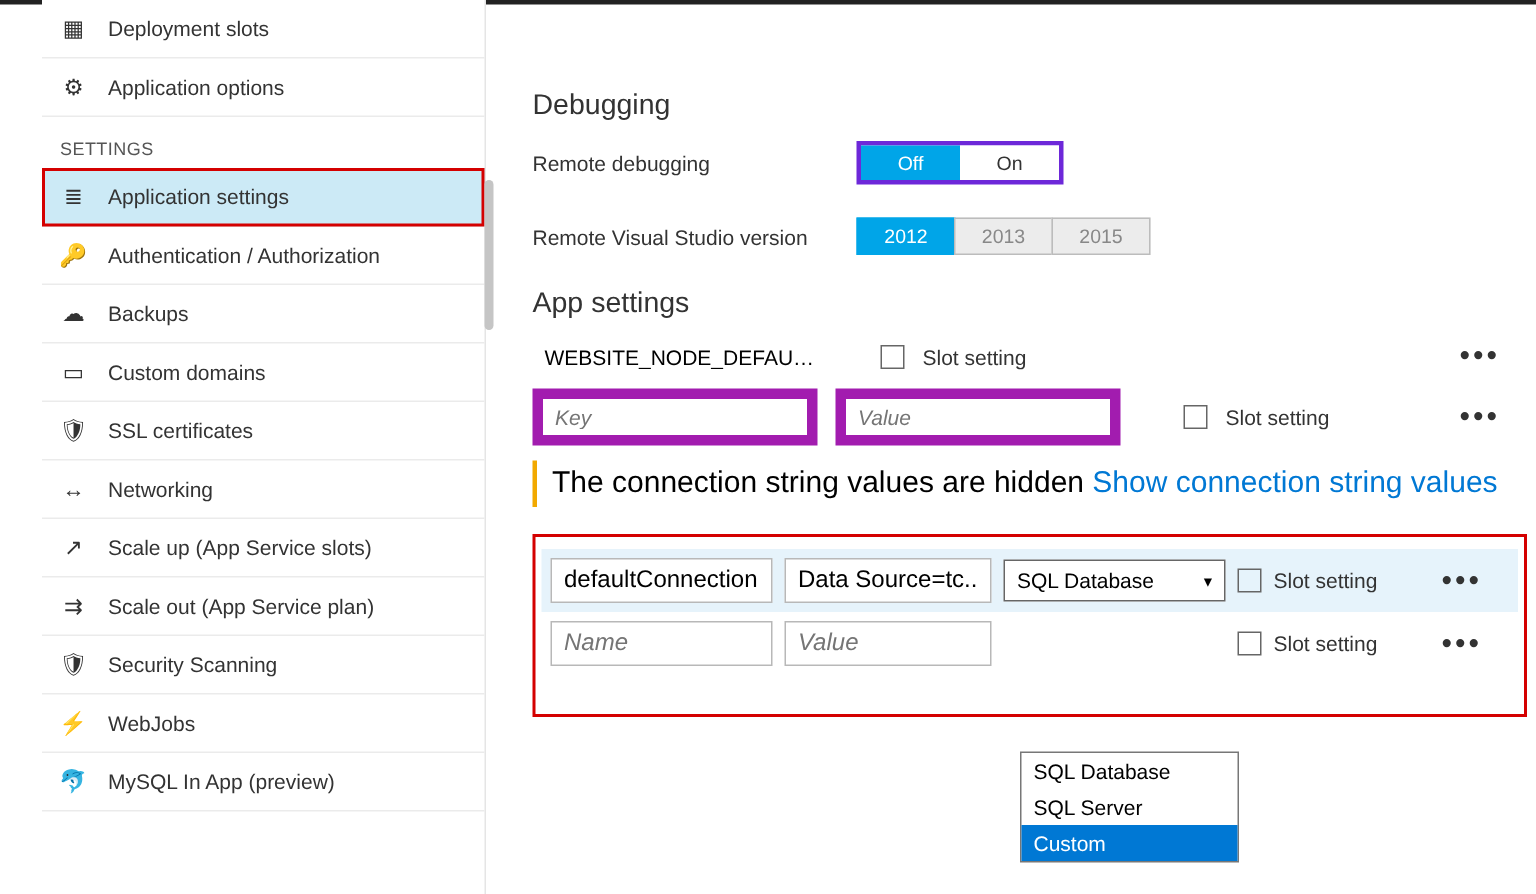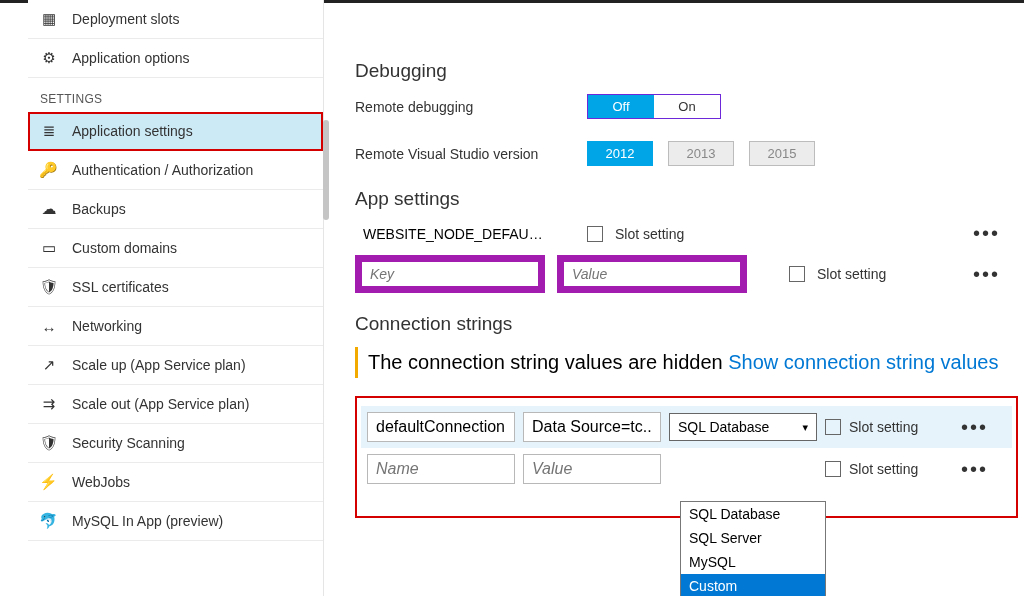--- a/index.html
+++ b/index.html
@@ -7,24 +7,24 @@
 
     .sidebar { position: absolute; left: 28px; top: 0; width: 296px; border-right: 1px solid #e5e5e5; height: 596px; background: #fff; }
     .sidebar-item { display: flex; align-items: center; gap: 14px; padding: 10px 12px; border-bottom: 1px solid #ebebeb; cursor: pointer; font-size: 14px; color: #333; }
     .sidebar-item.active { background: #cceaf6; outline: 2px solid #d40000; outline-offset: -2px; }
     .sidebar-heading { padding: 14px 12px 6px 12px; font-size: 12px; color: #555; letter-spacing: .3px; }
     .sidebar-icon { width: 18px; height: 18px; display: inline-flex; align-items: center; justify-content: center; font-size: 15px; }
     .scrollbar-thumb { position: absolute; right: -6px; top: 120px; width: 6px; height: 100px; background: #c5c5c5; border-radius: 3px; }
 
     .main { position: absolute; left: 355px; top: 0; right: 0; height: 580px; padding-right: 6px; }
     .main h2 { font-weight: 400; font-size: 19px; color: #333; margin: 20px 0 12px 0; }
-    .row { display: flex; align-items: center; gap: 28px; margin-bottom: 22px; font-size: 14px; color: #333; }
+    .row { display: flex; align-items: center; gap: 12px; margin-bottom: 22px; font-size: 14px; color: #333; }
     .row-label { width: 204px; }
 
-    .toggle { display: flex; border: 1px solid #6d28d9; }
+    .toggle { display: flex; border: 3px solid #6d28d9; }
     .toggle > div { width: 66px; text-align: center; padding: 4px 0; font-size: 13px; cursor: pointer; }
     .toggle .on { background: #00a5e8; color: #fff; }
     .toggle .off { background: #fff; color: #333; }
 
     .version-row .vbtn { width: 66px; text-align: center; padding: 4px 0; font-size: 13px; border: 1px solid #bcbcbc; margin-right: -1px; background: #ececec; color: #888; cursor: pointer; }
     .version-row .vbtn.active { background: #00a5e8; color: #fff; border-color: #00a5e8; }
 
     .settings-grid { display: flex; flex-direction: column; gap: 10px; }
     .setting-row { display: flex; align-items: center; gap: 12px; font-size: 14px; }
     .setting-key { width: 190px; overflow: hidden; text-overflow: ellipsis; white-space: nowrap; padding-left: 8px; }
@@ -88,21 +88,21 @@
   <div class="sidebar-item">
     <span class="sidebar-icon">🛡</span>
     <span>SSL certificates</span>
   </div>
   <div class="sidebar-item">
     <span class="sidebar-icon">↔</span>
     <span>Networking</span>
   </div>
   <div class="sidebar-item">
     <span class="sidebar-icon">↗</span>
-    <span>Scale up (App Service plan)</span>
+    <span>Scale up (App Service slots)</span>
   </div>
   <div class="sidebar-item">
     <span class="sidebar-icon">⇉</span>
     <span>Scale out (App Service plan)</span>
   </div>
   <div class="sidebar-item">
     <span class="sidebar-icon">🛡</span>
     <span>Security Scanning</span>
   </div>
   <div class="sidebar-item">
@@ -147,21 +147,20 @@
     <div class="setting-row">
       <input class="setting-input" placeholder="Key" style="">
       <input class="setting-input" placeholder="Value" style="">
       <span style="width:18px"></span>
       <span class="checkbox"></span>
       <span class="slot-label">Slot setting</span>
       <span class="dots">•••</span>
     </div>
   </div>
 
-  <h2>Connection strings</h2>
   <div class="conn-note">
     <span>The connection string values are hidden </span><a>Show connection string values</a>
   </div>
 
   <div class="conn-box">
     <div class="conn-row hover">
       <input class="cinput w1" value="defaultConnection" style="">
       <input class="cinput w2" value="Data Source=tc..." style="">
       <div class="cselect">
         <span>SQL Database</span>
@@ -178,15 +177,14 @@
       <span class="checkbox"></span>
       <span class="slot-label">Slot setting</span>
       <span class="dots">•••</span>
     </div>
   </div>
 </div>
 
 <div class="dropdown">
   <div class="opt">SQL Database</div>
   <div class="opt">SQL Server</div>
-  <div class="opt">MySQL</div>
   <div class="opt sel">Custom</div>
 </div>
 
 </body></html>

